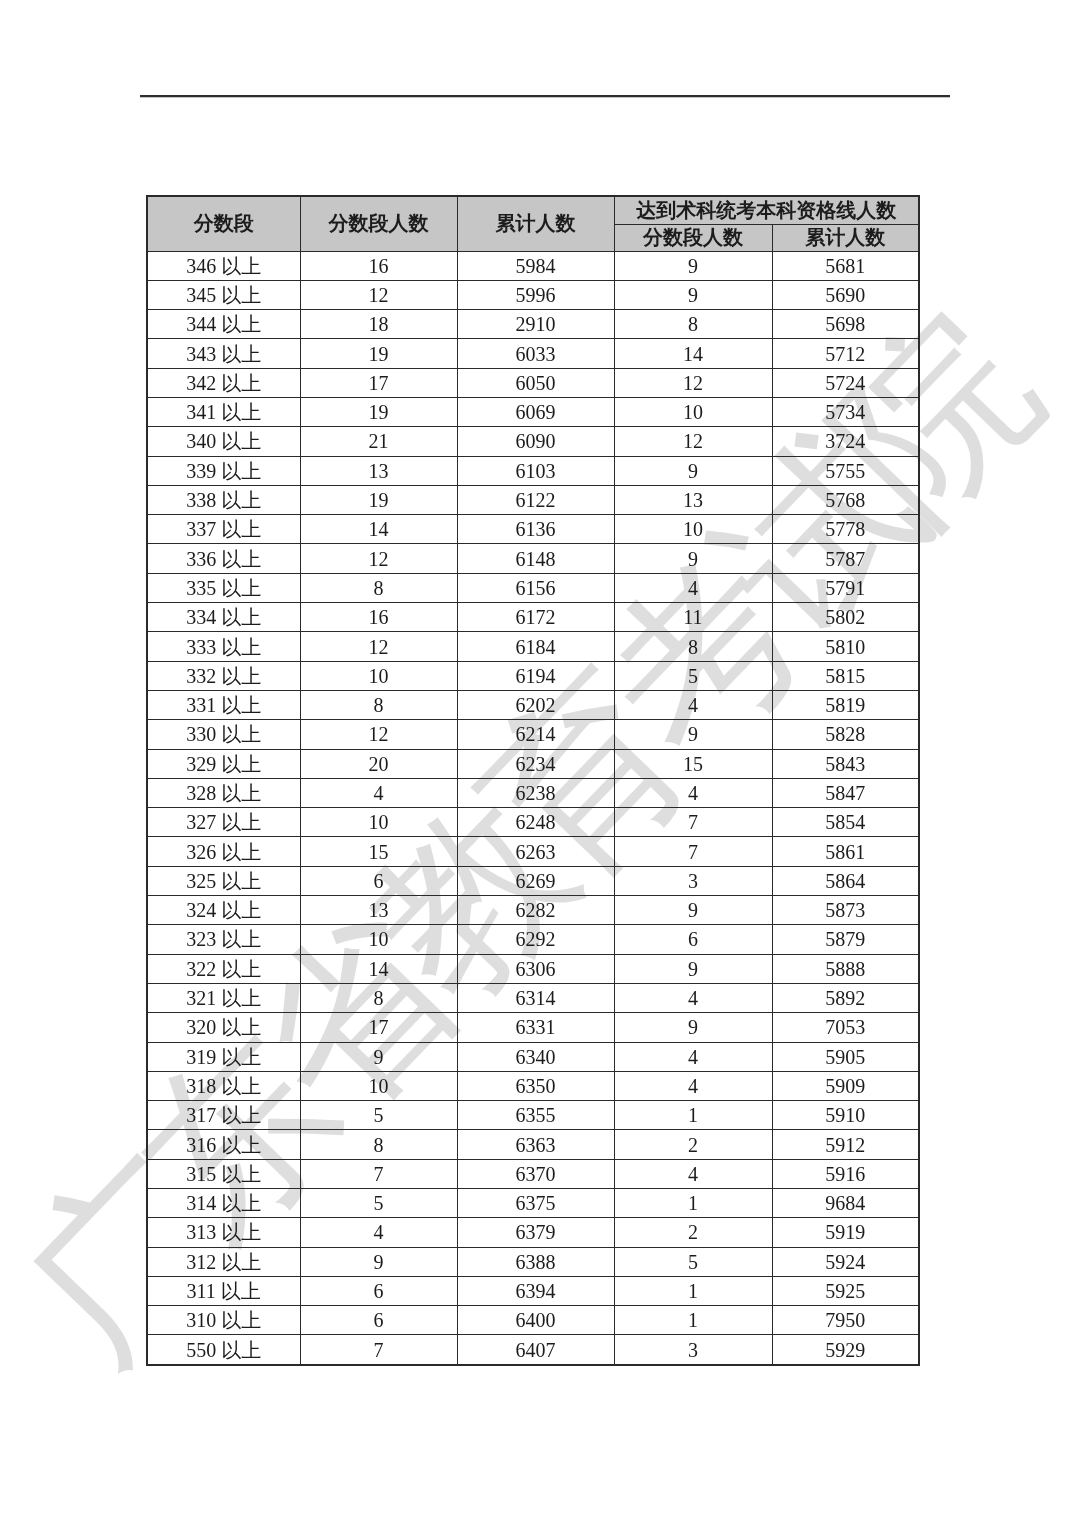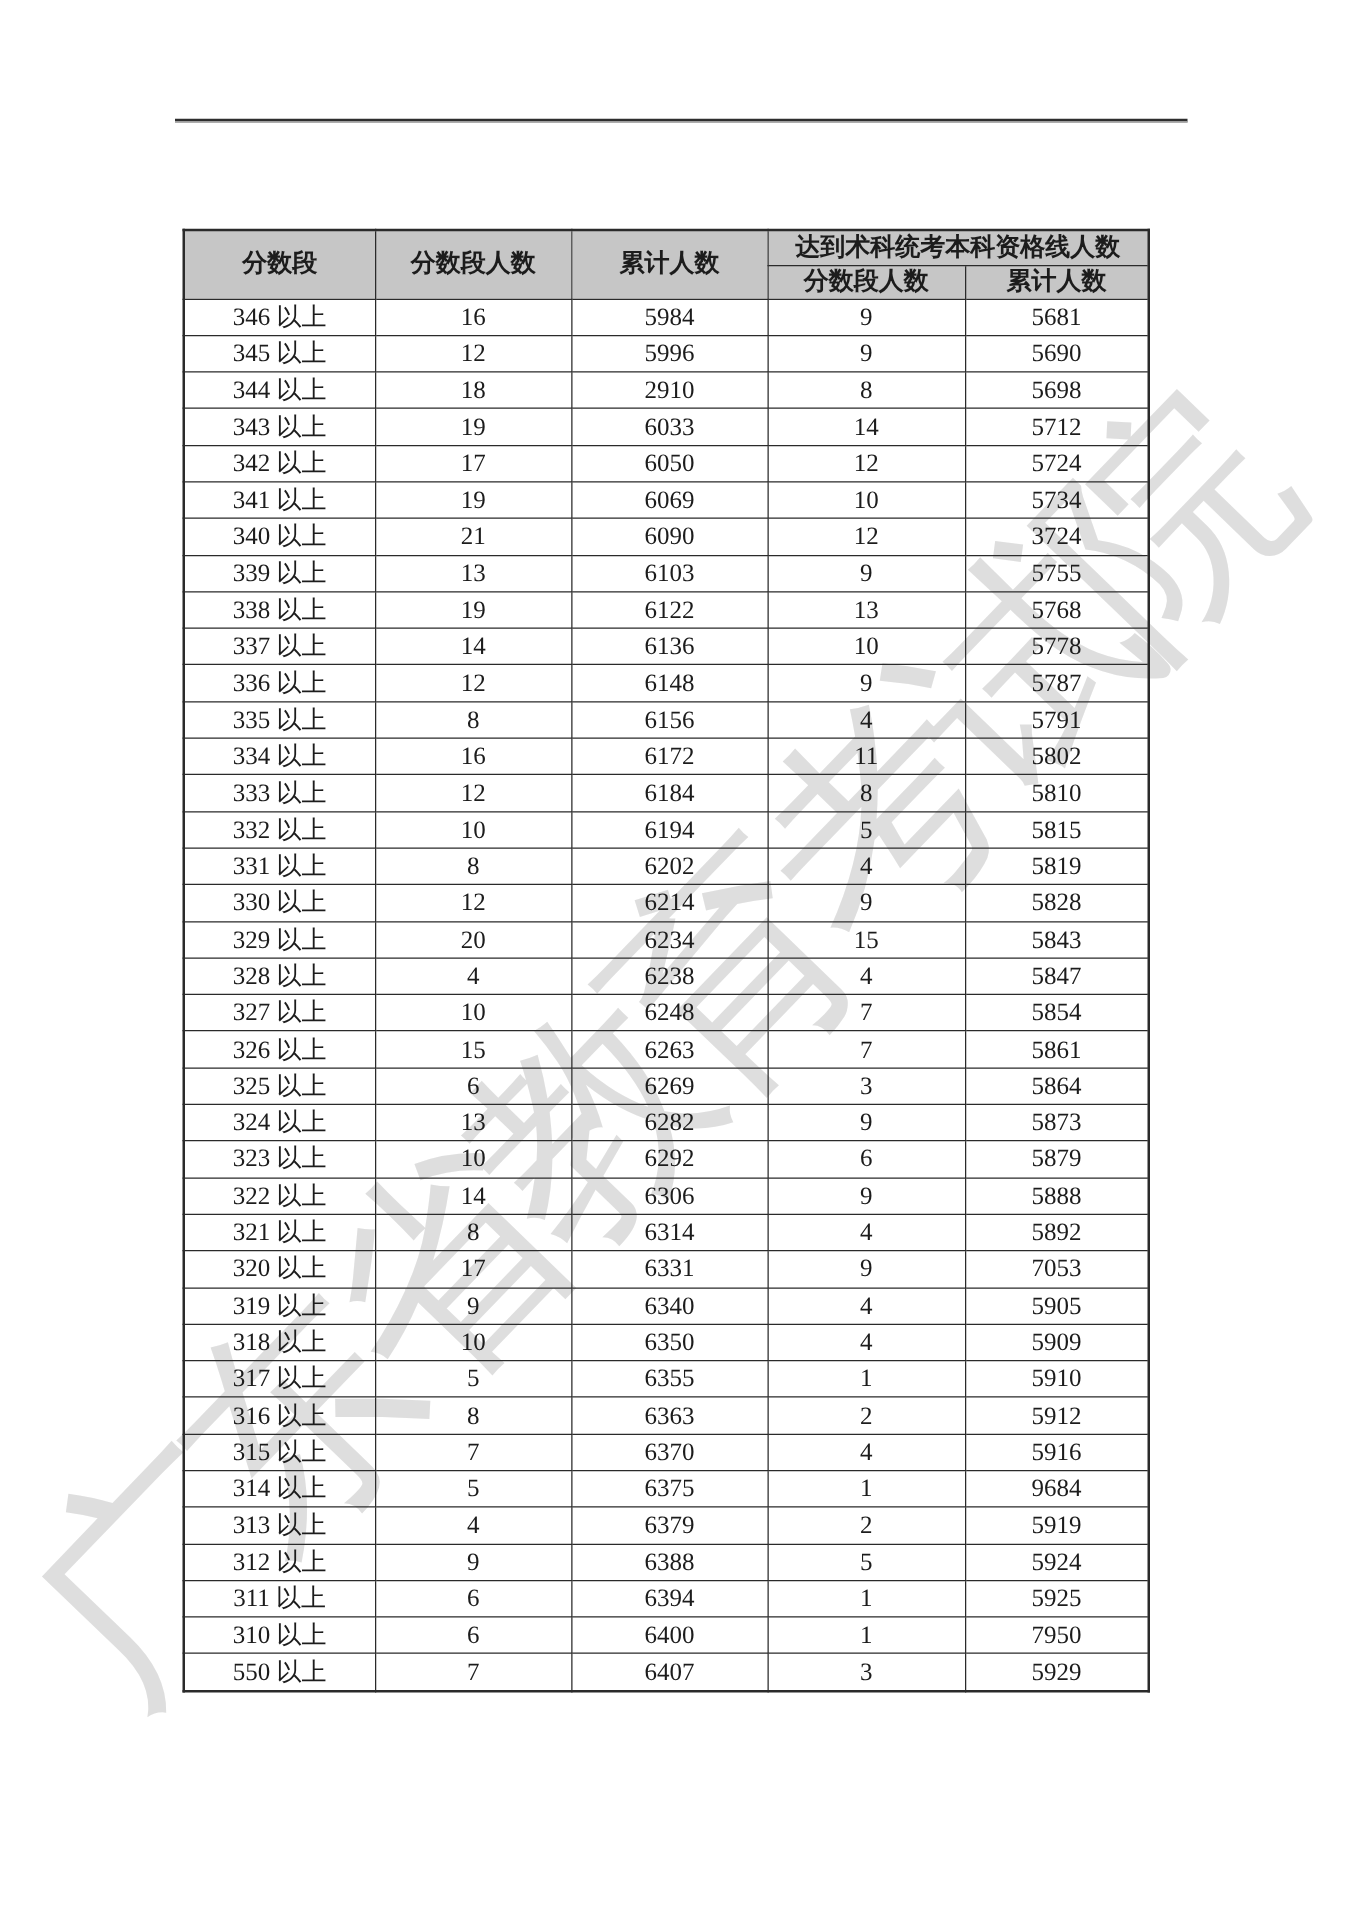--- a/index.html
+++ b/index.html
@@ -23,21 +23,21 @@
     border-bottom:1.5px solid #c4c4c4;
   }
   .watermark{
     position:absolute;left:525px;top:845px;
     transform:translate(-50%,-50%) rotate(-46deg);
     font-size:185px;letter-spacing:-18px;white-space:nowrap;
     color:var(--watermark-color);opacity:0.5;z-index:0;
     pointer-events:none;user-select:none;
   }
   table.score-table{
-    position:absolute;left:146px;top:183px;width:772px;height:1171px;
+    position:absolute;left:146px;top:195px;width:772px;height:1171px;
     border-collapse:collapse;table-layout:fixed;z-index:1;
     background:transparent;
   }
   .score-table th,.score-table td{
     border:1.5px solid var(--border-color);
     text-align:center;vertical-align:middle;
     padding:0;overflow:hidden;
   }
   .score-table{border:2.5px solid var(--border-color);}
   .score-table th{

